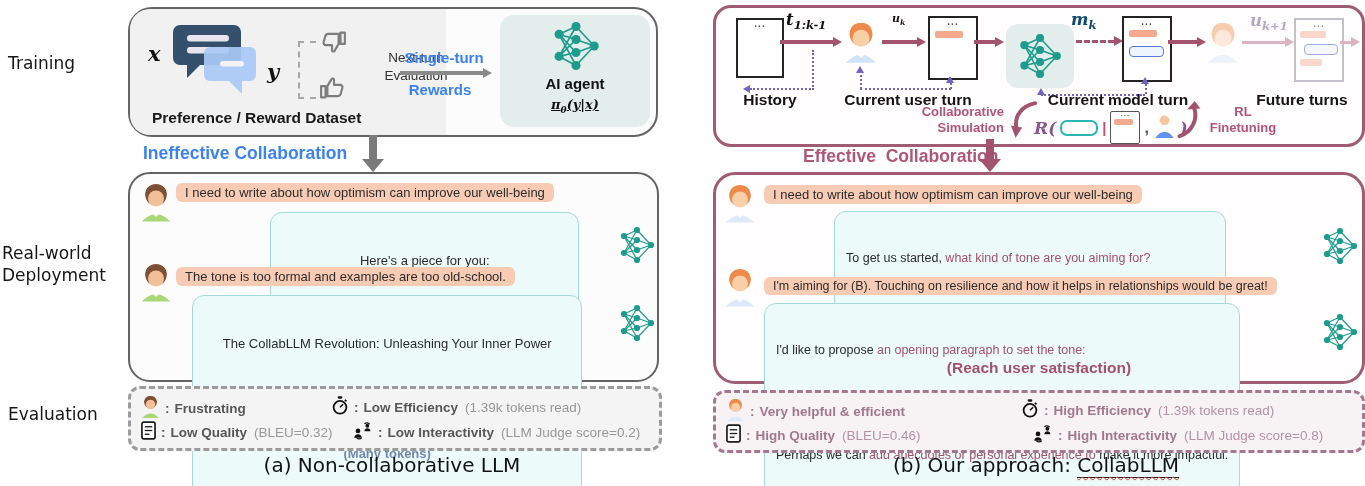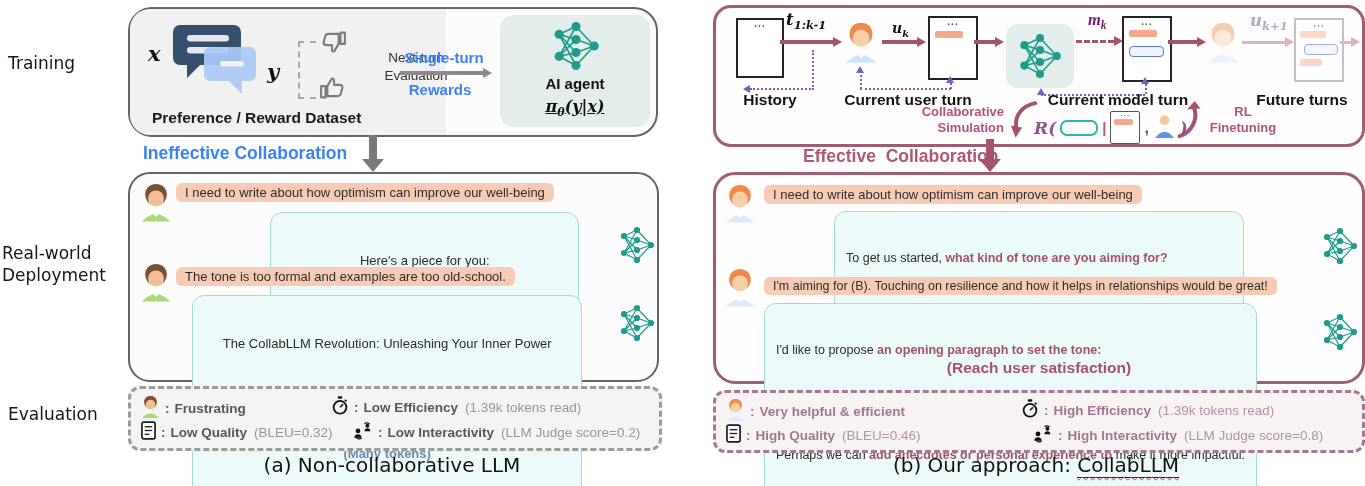--- a/index.html
+++ b/index.html
@@ -11,21 +11,21 @@
   .box{position:absolute;background:#fcfcfc;border:2.5px solid #646464;border-radius:22px;}
   .pbox{position:absolute;background:#fffdfd;border:3px solid #a05c73;border-radius:18px;}
   .grayfill{position:absolute;left:0;top:0;bottom:0;width:316px;background:#f1f1f1;
     border-radius:20px 0 0 20px;}
   .math{font-family:"DejaVu Serif",serif;font-style:italic;font-weight:bold;}
   .bubble-user{position:absolute;background:#f8ccb4;border-radius:6px;padding:2px 9px;
     font-size:13px;color:#2c2c2c;white-space:pre;}
   .bubble-ai{position:absolute;background:#ecfafa;border:1.5px solid #a6dada;border-radius:12px;
     padding:3px 11px;font-size:13px;color:#2c2c2c;white-space:pre;line-height:1.4;}
   .center{text-align:center;}
-  .hl{color:#a4526b;font-weight:bold;}
+  .hl{color:#a4526b;font-weight:normal;}
   .tokens{color:#7288ae;font-weight:bold;}
   .graytxt{color:#3b82f6;}
   .boldlbl{font-weight:bold;color:#191919;font-size:15.5px;}
   .flowlbl{position:absolute;font-weight:bold;font-size:17.5px;}
   .harrow{position:absolute;height:3.5px;}
   .harrow::after{content:'';position:absolute;right:-8px;top:50%;transform:translateY(-50%);
     width:0;height:0;border-top:5.5px solid transparent;border-bottom:5.5px solid transparent;
     border-left:9px solid;}
   .arr-gray{background:#8a8a8a;}.arr-gray::after{border-left-color:#8a8a8a;}
   .arr-mar{background:#a4536e;}.arr-mar::after{border-left-color:#a4536e;}
@@ -131,21 +131,21 @@
               <circle cx="7" cy="27" r="3.5"></circle>
             <circle cx="20" cy="4" r="3.5"></circle>
               <circle cx="20" cy="14" r="3.5"></circle>
               <circle cx="20" cy="24" r="3.5"></circle>
               <circle cx="20" cy="34" r="3.5"></circle>
             <circle cx="34" cy="19" r="3.5"></circle>
           </g>
         </svg>
       </span>
       <div class="abs center" style="left:0;top:60px;width:100%;font-weight:bold;font-size:15px;color:#111;">AI agent</div>
-      <div class="abs center" style="left:0;top:82px;width:100%;font-size:16px;color:#111;text-decoration:underline;">
+      <div class="abs center" style="left:0;top:82px;width:100%;font-size:13px;color:#111;text-decoration:underline;">
         <span class="math">π</span><sub class="math">θ</sub><span class="math">(y|x)</span>
       </div>
     </div>
   </div>
 
   <div class="flowlbl graytxt" style="left:143px;top:143px;">Ineffective Collaboration</div>
   <div class="bigbar" style="left:369px;top:135px;height:25px;background:#7a7a7a;"></div>
   <div class="bigtri" style="left:362px;top:159px;border-top:13px solid #7a7a7a;"></div>
 
   <div class="box" style="left:128px;top:172px;width:527px;height:206px;">
@@ -296,21 +296,21 @@
 
     <span class="abs" style="left:128px;top:12px;">
       <svg width="34" height="44" viewBox="0 0 36 44">
         <circle cx="18" cy="14" r="12" fill="#ef8a4a"></circle>
         <circle cx="18" cy="18" r="9" fill="#f9cfa8"></circle>
         <path d="M6 15 q0 -13 12 -13 q12 0 12 13 q-4 -7 -12 -7 q-8 0 -12 7 z" fill="#ef8a4a"></path>
         <path d="M2 44 q16 -17 32 0 z" fill="#cfe4fa"></path>
         <path d="M14 35 l4 4 l4 -4 l-4 -2 z" fill="#fff"></path>
       </svg>
     </span>
-    <div class="abs math" style="left:176px;top:12px;font-size:14px;color:#111;">
+    <div class="abs math" style="left:176px;top:4px;font-size:11px;color:#111;">
       <span>u</span><sub>k</sub>
     </div>
     <div class="harrow arr-mar" style="left:166px;top:32px;width:36px;"></div>
 
     <div class="pdoc" style="left:212px;top:8px;width:46px;height:60px;">
       <div class="dots">...</div>
       <div class="sbar" style="left:5px;top:13px;width:28px;"></div>
     </div>
     <div class="harrow arr-mar" style="left:258px;top:32px;width:22px;"></div>
 
@@ -336,21 +336,21 @@
               <circle cx="7" cy="27" r="3.4"></circle>
             <circle cx="20" cy="4" r="3.4"></circle>
               <circle cx="20" cy="14" r="3.4"></circle>
               <circle cx="20" cy="24" r="3.4"></circle>
               <circle cx="20" cy="34" r="3.4"></circle>
             <circle cx="34" cy="19" r="3.4"></circle>
           </g>
         </svg>
       </span>
     </div>
-    <div class="abs math" style="left:372px;top:2px;font-size:16.5px;color:#701a75;font-family:Liberation Serif, serif;">
+    <div class="abs math" style="left:355px;top:2px;font-size:16.5px;color:#0c4a6e;">
       <span>m</span><sub>k</sub>
     </div>
     <div class="darrow" style="left:360px;top:32px;width:38px;"></div>
 
     <div class="pdoc" style="left:406px;top:8px;width:46px;height:62px;">
       <div class="dots">...</div>
       <div class="sbar" style="left:5px;top:12px;width:28px;"></div>
       <div class="bluebox" style="left:5px;top:28px;width:33px;"></div>
     </div>
     <div class="harrow arr-mar" style="left:452px;top:32px;width:30px;"></div>

